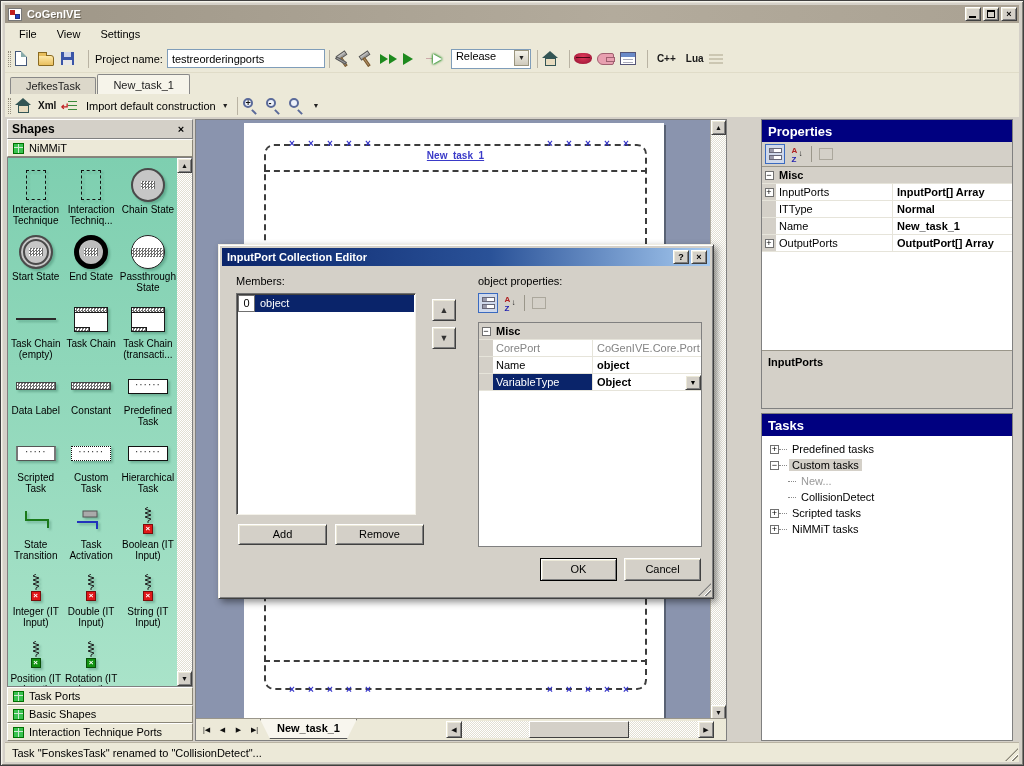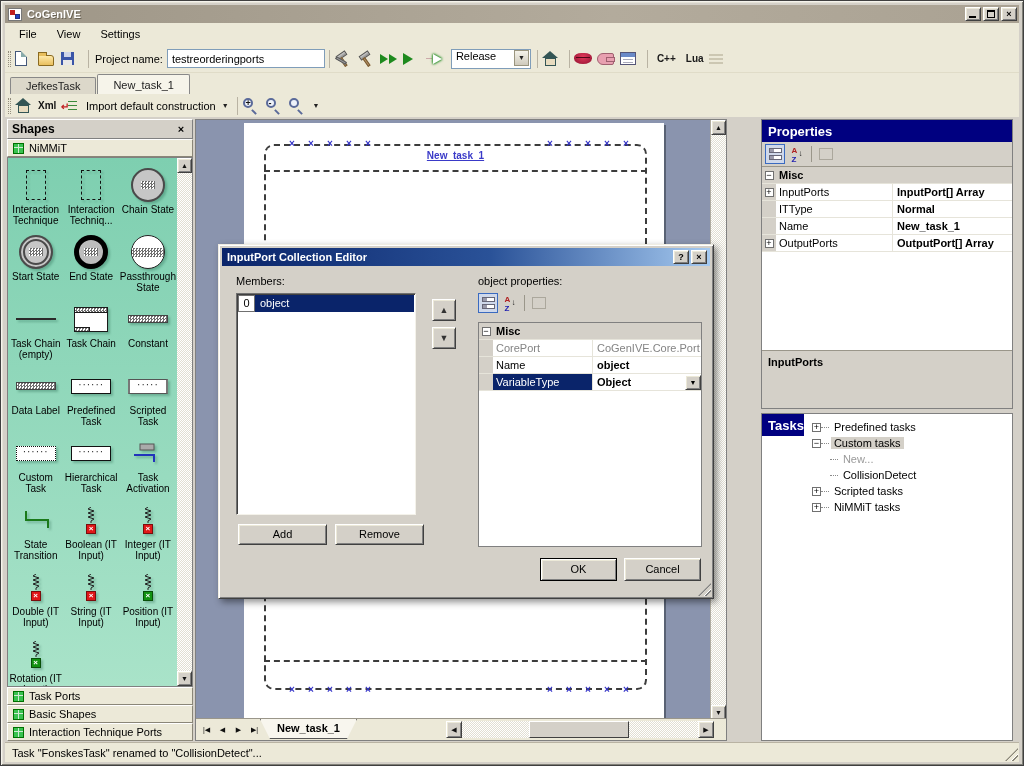--- a/index.html
+++ b/index.html
@@ -161,21 +161,21 @@
 .pg-strip{width:14px;background:#d4d0c8;display:flex;align-items:center;justify-content:center;flex:none;}
 .expbox{width:9px;height:9px;border:1px solid #707070;background:#fff;font-size:9px;line-height:7px;text-align:center;color:#000;}
 .pg-name{width:117px;padding-left:3px;border-right:1px solid #e6e4da;white-space:nowrap;overflow:hidden;flex:none;}
 .pg-val{flex:1;padding-left:4px;font-weight:bold;white-space:nowrap;overflow:hidden;display:flex;align-items:center;}
 .pg-row.cat .pg-name,.pg-row.cat .pg-val{background:#d4d0c8;font-weight:bold;border-right:none;}
 .pg-row.ro .pg-name,.pg-row.ro .pg-val{color:#848484;font-weight:normal;}
 .pg-row.selrow .pg-name{background:#0a246a;color:#fff;}
 .vbtn{margin-left:auto;width:16px;height:15px;background:#d4d0c8;border:1px solid;border-color:#fff #404040 #404040 #fff;
  box-shadow:inset 1px 1px 0 #ece9d8,inset -1px -1px 0 #808080;font-size:7px;line-height:13px;text-align:center;font-weight:normal;}
 .pg-desc{height:58px;background:#d4d0c8;border-top:1px solid #9a968a;padding:5px 6px;font-size:11px;font-weight:bold;}
-#tasks-panel{position:absolute;left:0;right:0;top:294px;bottom:0;border:1px solid #808080;background:#fff;display:flex;flex-direction:row;}
+#tasks-panel{position:absolute;left:0;right:0;top:294px;bottom:0;border:1px solid #808080;background:#fff;display:flex;flex-direction:column;}
 #tasks-tree{flex:1;background:#fff;padding-top:5px;font-size:11px;overflow:hidden;}
 .trow{display:flex;align-items:center;height:16px;}
 .trow .dotl{width:8px;border-top:1px dotted #8a8a8a;margin-right:2px;}
 .trow .lbl{padding:0 3px;}
 .trow .lbl.sel{background:#d4d0c8;}
 .trow .lbl.dis{color:#9a9a9a;}
 
 #dialog{position:absolute;left:217px;top:243px;width:496px;height:355px;background:#d4d0c8;
  border:1px solid;border-color:#f0ede2 #404040 #404040 #f0ede2;
  box-shadow:inset 1px 1px 0 #fff,inset -1px -1px 0 #808080,3px 3px 7px rgba(0,0,0,.45);z-index:50;}
@@ -430,29 +430,38 @@
               <div class="shape-ico">
                 <div class="si-window">
                   <div class="w-top ht"></div>
                   <div class="w-bot ht"></div>
                 </div>
               </div>
               <div class="shape-label">Task Chain</div>
             </div>
             <div class="shape-cell">
               <div class="shape-ico">
+                <div class="si-window">
+                  <div class="w-top ht"></div>
+                  <div class="w-bot ht"></div>
+                </div>
+              </div>
+              <div class="shape-label">Task Chain (transacti...</div>
+            </div>
+            <div class="shape-cell">
+              <div class="shape-ico">
                 <div class="si-htbar ht"></div>
               </div>
+              <div class="shape-label">Data Label</div>
+            </div>
+            <div class="shape-cell">
+              <div class="shape-ico">
+                <div class="si-htbar ht"></div>
+              </div>
               <div class="shape-label">Constant</div>
-            </div>
-            <div class="shape-cell">
-              <div class="shape-ico">
-                <div class="si-htbar ht"></div>
-              </div>
-              <div class="shape-label">Data Label</div>
             </div>
             <div class="shape-cell">
               <div class="shape-ico">
                 <div class="si-task">
                   <span>······</span>
                 </div>
               </div>
               <div class="shape-label">Predefined Task</div>
             </div>
             <div class="shape-cell">
@@ -471,37 +480,37 @@
               </div>
               <div class="shape-label">Custom Task</div>
             </div>
             <div class="shape-cell">
               <div class="shape-ico">
                 <div class="si-task">
                   <span>······</span>
                 </div>
               </div>
               <div class="shape-label">Hierarchical Task</div>
+            </div>
+            <div class="shape-cell">
+              <div class="shape-ico">
+                <svg width="36" height="24">
+                  <path d="M8 3 V12 H30 V20" fill="none" stroke="#1a7a1a" stroke-width="2"></path>
+                </svg>
+              </div>
+              <div class="shape-label">State Transition</div>
             </div>
             <div class="shape-cell">
               <div class="shape-ico">
                 <svg width="36" height="24">
                   <rect x="10" y="3" width="14" height="6" fill="#aaa" stroke="#555"></rect>
                   <path d="M4 14 H24 V21" fill="none" stroke="#2233bb" stroke-width="2"></path>
                 </svg>
               </div>
               <div class="shape-label">Task Activation</div>
-            </div>
-            <div class="shape-cell">
-              <div class="shape-ico">
-                <svg width="36" height="24">
-                  <path d="M8 3 V12 H30 V20" fill="none" stroke="#1a7a1a" stroke-width="2"></path>
-                </svg>
-              </div>
-              <div class="shape-label">State Transition</div>
             </div>
             <div class="shape-cell">
               <div class="shape-ico">
                 <div class="si-port">
                   <svg width="12" height="16" viewBox="0 0 12 16">
                     <path d="M6 0 L3 2 L9 4 L3 6 L9 8 L3 10 L9 12 L6 14 L6 16" fill="none" stroke="#222" stroke-width="1"></path>
                   </svg>
                   <div class="psq red">
                     <span>×</span>
                   </div>

